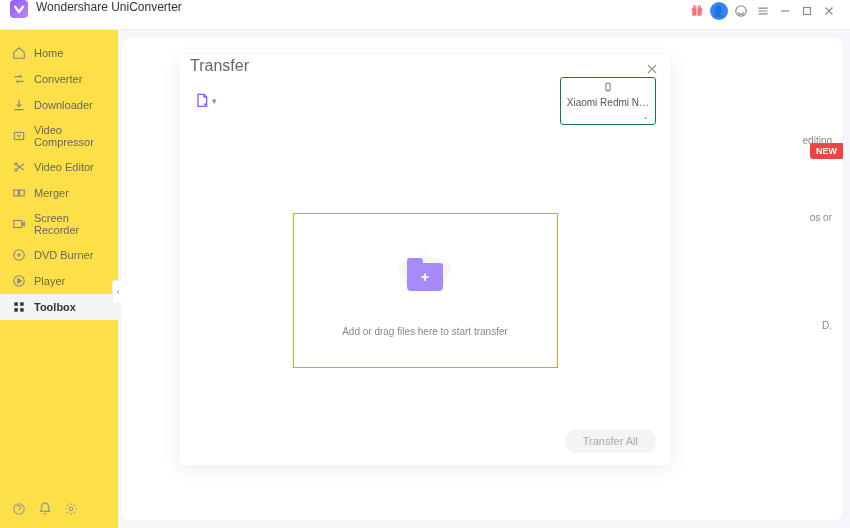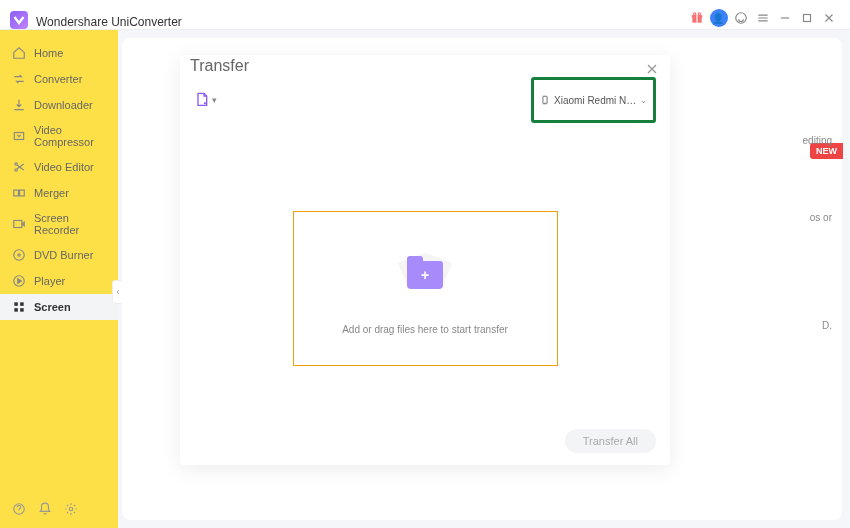--- a/index.html
+++ b/index.html
@@ -1,18 +1,18 @@
 <!DOCTYPE html>
 <html><head>
 <meta charset="utf-8">
 <style>
 * { margin: 0; padding: 0; box-sizing: border-box; font-family: -apple-system, BlinkMacSystemFont, "Segoe UI", Arial, sans-serif; }
 body { width: 850px; height: 528px; background: #f5f6fa; overflow: hidden; position: relative; }
 
-.titlebar { height: 30px; background: #fff; display: flex; align-items: flex-end; padding: 0 10px; border-bottom: 1px solid #eee; }
+.titlebar { height: 30px; background: #fff; display: flex; align-items: flex-start; padding: 0 10px; border-bottom: 1px solid #eee; }
 .titlebar .logo { width: 18px; height: 18px; background: linear-gradient(135deg,#8b5cf6,#c084fc); border-radius: 4px; margin-right: 8px; display:flex;align-items:center;justify-content:center; }
 .titlebar .title { font-size: 12px; color: #333; font-weight: 500; }
 .titlebar .spacer { flex: 1; }
 .titlebar .icon-btn { width: 22px; height: 22px; display: flex; align-items: center; justify-content: center; color: #888; cursor: pointer; }
 .titlebar .icon-btn svg { width: 14px; height: 14px; }
 .titlebar .avatar { width: 18px; height: 18px; border-radius: 50%; background: #3b82f6; display:flex;align-items:center;justify-content:center;color:#fff;font-size:10px;}
 .titlebar .gift svg { fill: #f87171; stroke:none; }
 
 .main { display: flex; height: 498px; }
 .sidebar { width: 118px; background: #fde047; padding-top: 10px; position: relative; }
@@ -31,21 +31,21 @@
 
 .badge-new { position: absolute; right: -1px; top: 65px; background: #ef4444; color: #fff; font-size: 9px; font-weight: 700; padding: 3px 6px; border-radius: 3px 0 0 3px; margin-top: 40px; }
 .snippet { position:absolute; right: 10px; font-size:10px; color:#888; }
 
 .modal { position: absolute; left: 180px; top: 55px; width: 490px; height: 410px; background: #fff; box-shadow: 0 4px 20px rgba(0,0,0,0.08); border-radius: 4px; display:flex; flex-direction:column; }
 .modal-header { height: 22px; padding: 4px 10px; font-size: 16px; color: #666; display:flex; align-items:center;}
 .modal-toolbar { display: flex; align-items: center; padding: 0 14px 8px 14px; }
 .add-doc-btn { display: flex; align-items: center; cursor: pointer; }
 .add-doc-btn svg { width: 16px; height: 16px; }
 .add-doc-btn .chev { font-size: 9px; color: #888; margin-left: 2px; }
-.device-select { margin-left: auto; border: 3px solid #15803d; border-radius: 3px; padding: 14px 6px; display: flex; align-items: center; font-size: 10px; color: #555; cursor:pointer; gap:4px; min-width:90px;}
+.device-select { margin-left: auto; border: 1px solid #15803d; border-radius: 3px; padding: 3px 6px; display: flex; align-items: center; font-size: 10px; color: #555; cursor:pointer; gap:4px; min-width:90px;flex-direction:column;}
 .device-select svg { width: 10px; height: 12px; }
 .device-select .chev { margin-left: auto; font-size: 8px; color:#888; }
 .close-btn { width: 16px; height: 16px; display:flex;align-items:center;justify-content:center; color:#999; cursor:pointer; position:absolute; right:10px; top:6px;}
 
 .dropzone { margin: 80px auto 0 auto; width: 265px; height: 155px; border: 1px solid #f59e0b; display:flex; flex-direction:column; align-items:center; justify-content:center; }
 .folder-illustration { position: relative; width: 70px; height: 55px; }
 .folder-bg { position:absolute; left:50%; top:10px; transform:translateX(-50%); width:55px; height:35px; background:#eee; clip-path: polygon(50% 0, 100% 30%, 80% 100%, 20% 100%, 0 30%); opacity:0.6; }
 .folder { position:absolute; left:50%; top:18px; transform:translateX(-50%); width: 36px; height: 28px; background: #a78bfa; border-radius: 3px 3px 4px 4px; }
 .folder:before { content:""; position:absolute; left:0; top:-5px; width:16px; height:8px; background:#a78bfa; border-radius:3px 3px 0 0; }
 .folder .plus { position:absolute; left:50%; top:50%; transform:translate(-50%,-50%); color:#fff; font-size:14px; font-weight:700; }
@@ -188,21 +188,21 @@
       </div>
     <div class="sidebar-item active">
         <span class="icon">
           <svg viewBox="0 0 24 24" fill="currentColor">
             <rect x="4" y="4" width="6" height="6"></rect>
             <rect x="14" y="4" width="6" height="6"></rect>
             <rect x="4" y="14" width="6" height="6"></rect>
             <rect x="14" y="14" width="6" height="6"></rect>
           </svg>
         </span>
-        <span>Screen</span>
+        <span>Toolbox</span>
       </div>
 
     <div class="expand-tab">‹</div>
 
     <div class="sidebar-bottom">
       <div class="icon-btn"><svg viewBox="0 0 24 24" fill="none" stroke="currentColor" stroke-width="2">
             <circle cx="12" cy="12" r="9"></circle>
             <path d="M9 9a3 3 0 115 2c-1 1-2 1-2 3M12 18h.01"></path>
           </svg></div>
       <div class="icon-btn"><svg viewBox="0 0 24 24" fill="none" stroke="currentColor" stroke-width="2">

